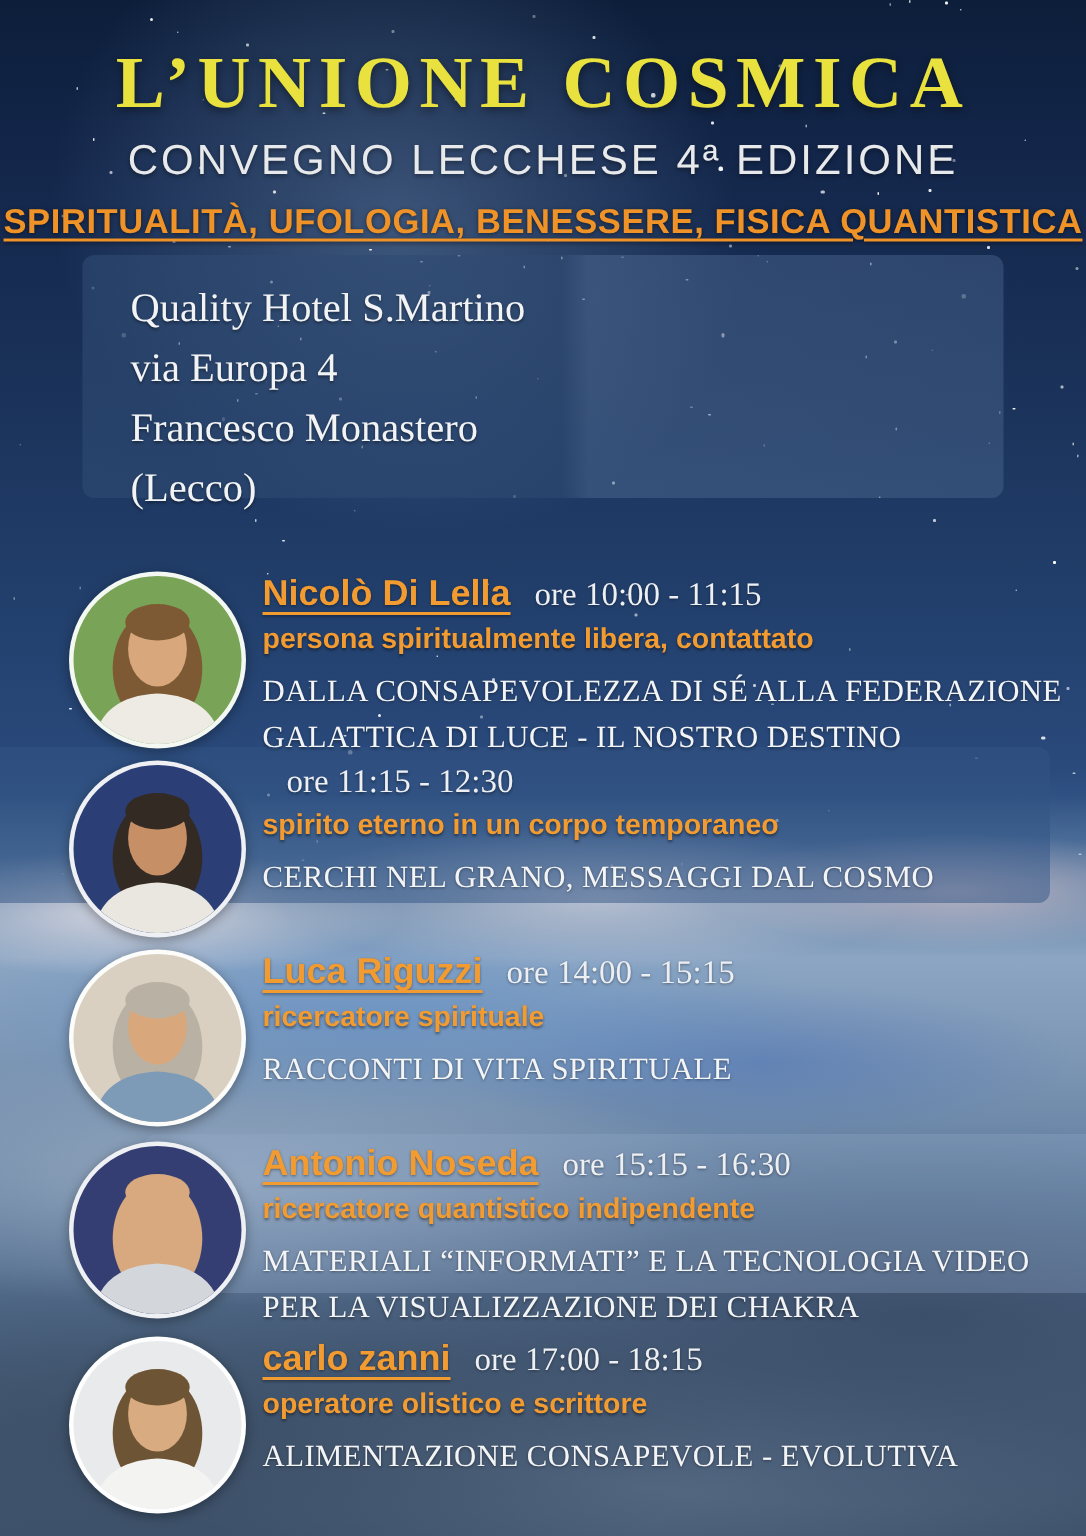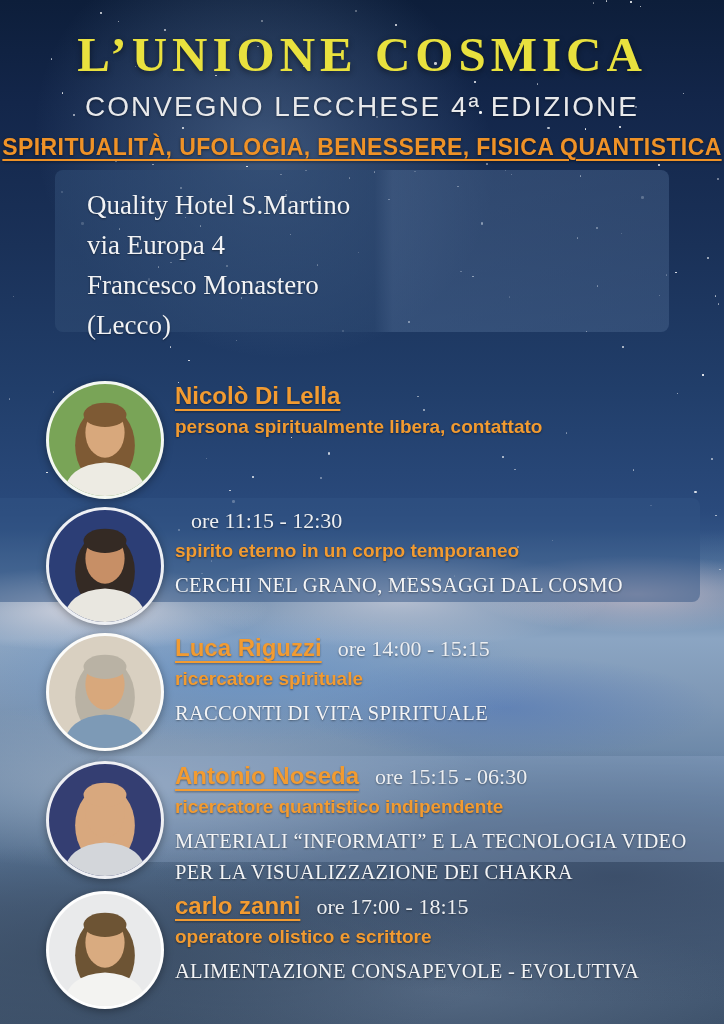--- a/index.html
+++ b/index.html
@@ -295,22 +295,24 @@
       <svg viewBox="0 0 120 120">
         <ellipse class="av-hairback" cx="60" cy="66" rx="32" ry="42"></ellipse>
         <ellipse class="av-head" cx="60" cy="52" rx="21" ry="27"></ellipse>
         <ellipse class="av-hairtop" cx="60" cy="33" rx="23" ry="13"></ellipse>
         <path class="av-shirt" d="M14,122 Q18,86 60,84 Q102,86 106,122 Z"></path>
       </svg>
     </div>
     <div class="speaker-text">
       <div class="name-line">
         <span class="speaker-name">Nicolò Di Lella</span>
+        <span class="speaker-time">ore 10:00 - 11:15</span>
       </div>
       <div class="speaker-role">persona spiritualmente libera, contattato</div>
+      <div class="speaker-talk">DALLA CONSAPEVOLEZZA DI SÉ ALLA FEDERAZIONE GALATTICA DI LUCE - IL NOSTRO DESTINO</div>
     </div>
   </div>
 
   <div class="speaker-row row-2">
     <div class="avatar" style="--abg:#2c3e76;--hair:#342a24;--skin:#c78f66;--shirt:#e9e7e0">
       <svg viewBox="0 0 120 120">
         <ellipse class="av-hairback" cx="60" cy="66" rx="32" ry="42"></ellipse>
         <ellipse class="av-head" cx="60" cy="52" rx="21" ry="27"></ellipse>
         <ellipse class="av-hairtop" cx="60" cy="33" rx="23" ry="13"></ellipse>
         <path class="av-shirt" d="M14,122 Q18,86 60,84 Q102,86 106,122 Z"></path>
@@ -349,21 +351,21 @@
       <svg viewBox="0 0 120 120">
         <ellipse class="av-hairback" cx="60" cy="66" rx="32" ry="42"></ellipse>
         <ellipse class="av-head" cx="60" cy="52" rx="21" ry="27"></ellipse>
         <ellipse class="av-hairtop" cx="60" cy="33" rx="23" ry="13"></ellipse>
         <path class="av-shirt" d="M14,122 Q18,86 60,84 Q102,86 106,122 Z"></path>
       </svg>
     </div>
     <div class="speaker-text wide">
       <div class="name-line">
         <span class="speaker-name">Antonio Noseda</span>
-        <span class="speaker-time">ore 15:15 - 06:30</span>
+        <span class="speaker-time">ore 15:15 - 16:30</span>
       </div>
       <div class="speaker-role">ricercatore quantistico indipendente</div>
       <div class="speaker-talk">MATERIALI “INFORMATI” E LA TECNOLOGIA VIDEO PER LA VISUALIZZAZIONE DEI CHAKRA</div>
     </div>
   </div>
 
   <div class="speaker-row row-5">
     <div class="avatar" style="--abg:#e9eaeb;--hair:#6d5434;--skin:#d9ab80;--shirt:#f3f3f1">
       <svg viewBox="0 0 120 120">
         <ellipse class="av-hairback" cx="60" cy="66" rx="32" ry="42"></ellipse>

